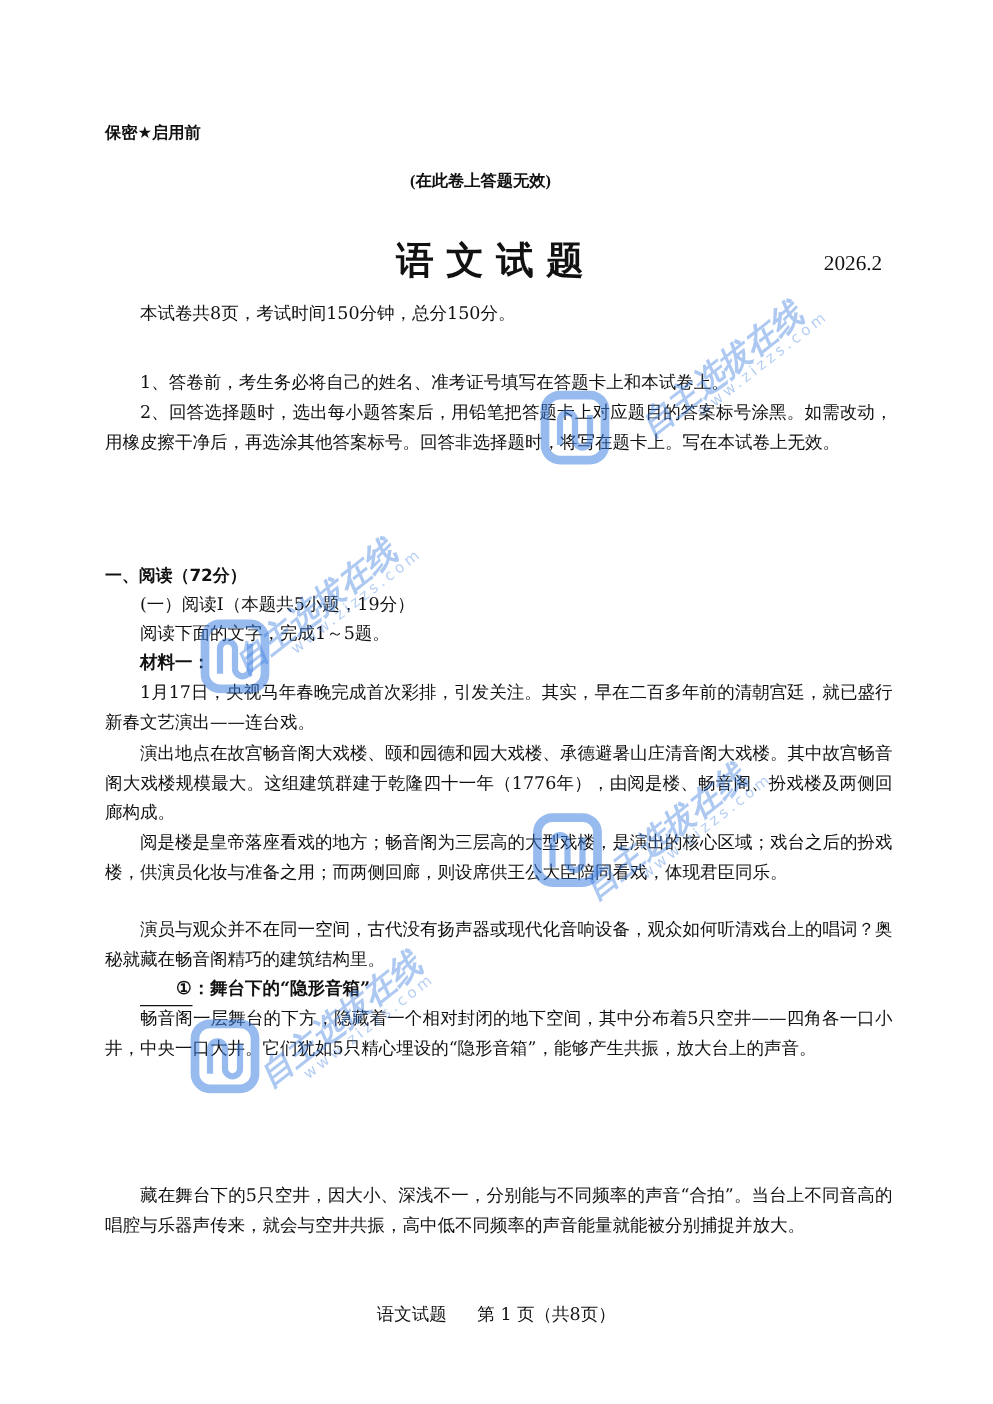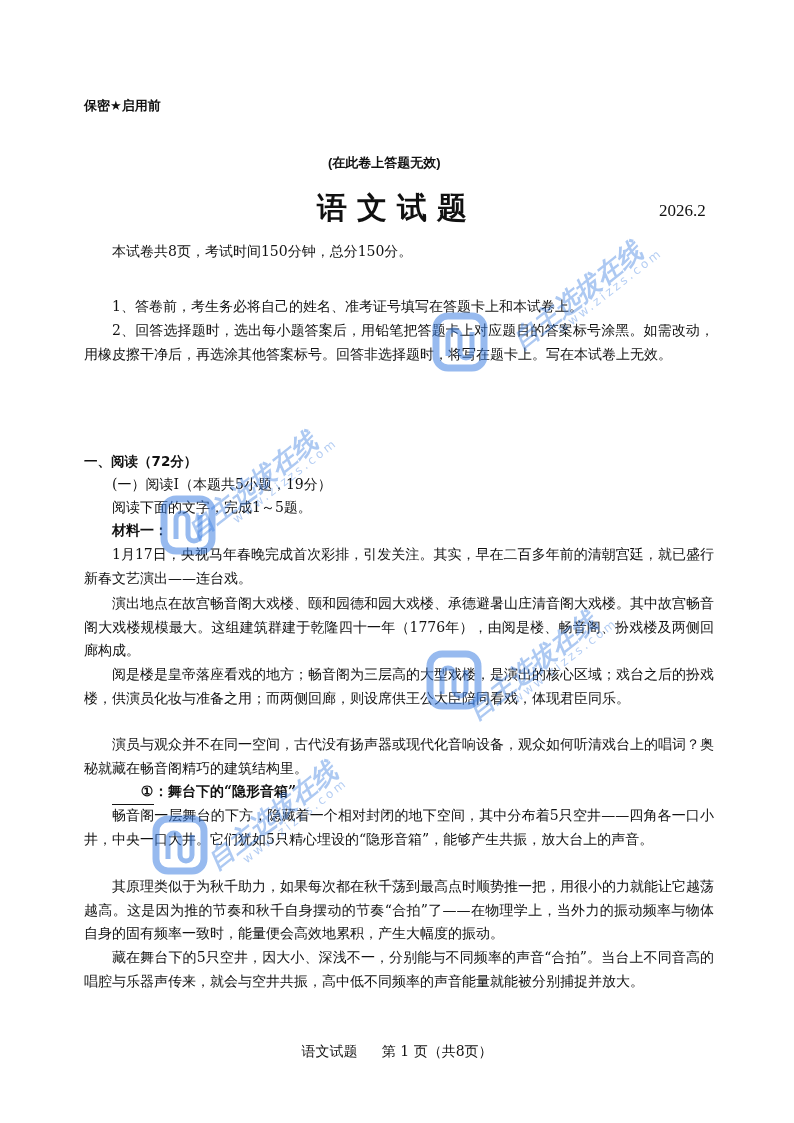--- a/index.html
+++ b/index.html
@@ -15,22 +15,22 @@
   }
   .idline {
     position:absolute; left:203px; top:120px; font-size:13.5px;
     font-family:"DejaVu Sans", sans-serif;
     display:flex; align-items:flex-end;
   }
   .blank { display:inline-block; border-bottom:1.4px solid #111; height:14px; }
   .blank.long { width:196px; margin-right:3px; }
   .blank.short { width:92px; }
   .invalid-note {
-    position:absolute; left:328px; top:154px; font-size:13px;
-    font-family:Liberation Sans, sans-serif; font-weight:bold;
+    position:absolute; left:328px; top:136px; font-size:13px;
+    font-family:Liberation Serif, serif; font-weight:bold;
   }
   .title {
     position:absolute; left:0; width:794px; top:188px; text-align:center;
     font-size:30px; font-weight:bold; letter-spacing:10px;
     font-family:"DejaVu Sans", sans-serif;
   }
   .date {
     position:absolute; left:659px; top:201px; font-size:17px;
     font-family:"Liberation Serif", serif;
   }
@@ -89,21 +89,20 @@
   <div class="para indent" style="top:543px;">1月17日，央视马年春晚完成首次彩排，引发关注。其实，早在二百多年前的清朝宫廷，就已盛行新春文艺演出——连台戏。</div>
   <div class="para indent" style="top:592px;">演出地点在故宫畅音阁大戏楼、颐和园德和园大戏楼、承德避暑山庄清音阁大戏楼。其中故宫畅音阁大戏楼规模最大。这组建筑群建于乾隆四十一年（1776年），由阅是楼、畅音阁、扮戏楼及两侧回廊构成。</div>
   <div class="para indent" style="top:733px;">演员与观众并不在同一空间，古代没有扬声器或现代化音响设备，观众如何听清戏台上的唱词？奥秘就藏在畅音阁精巧的建筑结构里。</div>
   <div class="para indent" style="top:663px;">阅是楼是皇帝落座看戏的地方；畅音阁为三层高的大型戏楼，是演出的核心区域；戏台之后的扮戏楼，供演员化妆与准备之用；而两侧回廊，则设席供王公大臣陪同看戏，体现君臣同乐。</div>
 
   <div class="para indent" style="top:780px;">
     <span class="blank-num">①</span><span class="bold">：舞台下的“隐形音箱”</span>
   </div>
 
   <div class="para indent" style="top:804px;">畅音阁一层舞台的下方，隐藏着一个相对封闭的地下空间，其中分布着5只空井——四角各一口小井，中央一口大井。它们犹如5只精心埋设的“隐形音箱”，能够产生共振，放大台上的声音。</div>
-  <div class="para indent" style="top:875px;">其原理类似于为秋千助力，如果每次都在秋千荡到最高点时顺势推一把，用很小的力就能让它越荡越高。这是因为推的节奏和秋千自身摆动的节奏“合拍”了——在物理学上，当外力的振动频率与物体自身的固有频率一致时，能量便会高效地累积，产生大幅度的振动。</div>
   <div class="para indent" style="top:946px;">藏在舞台下的5只空井，因大小、深浅不一，分别能与不同频率的声音“合拍”。当台上不同音高的唱腔与乐器声传来，就会与空井共振，高中低不同频率的声音能量就能被分别捕捉并放大。</div>
 
   <div class="footer">
     <span>语文试题</span>
     <span>第 1 页（共8页）</span>
   </div>
 
   <div class="wm" style="left:505px;top:330px;">
     <div class="wm-text">自主选拔在线</div>
   </div>

